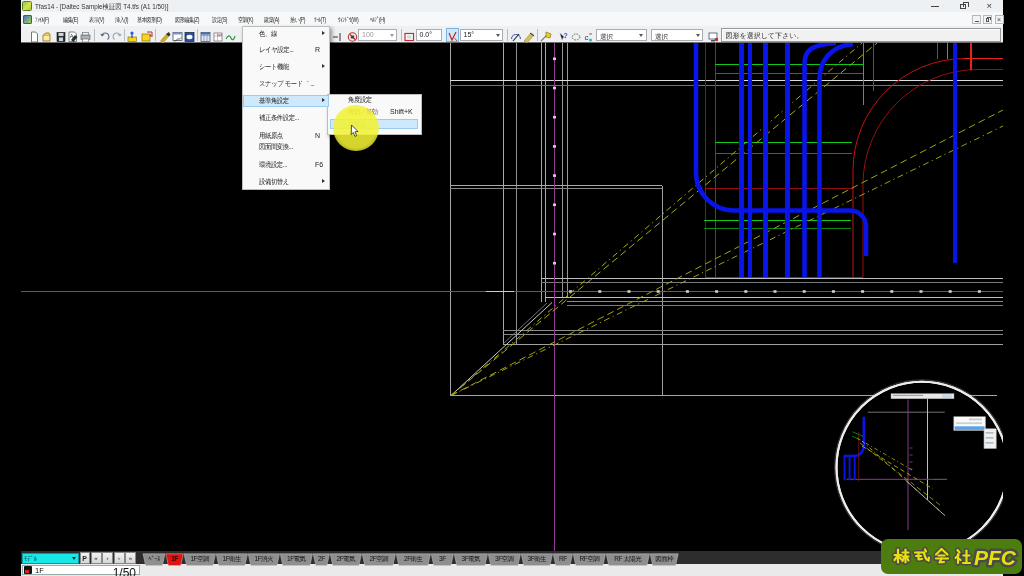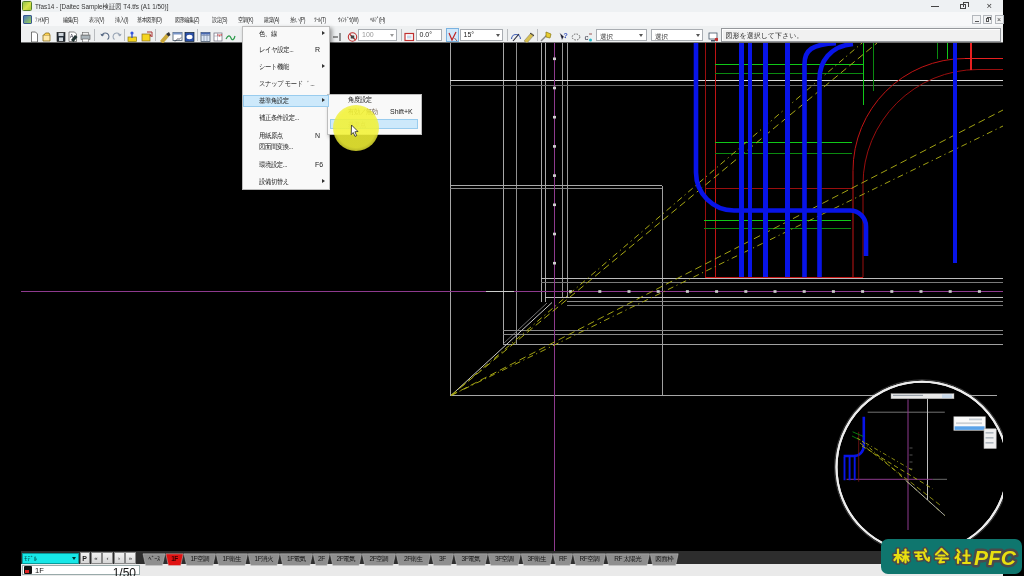--- a/index.html
+++ b/index.html
@@ -378,21 +378,21 @@
 <div class="menu-panel" style="left:327px;top:94px;width:95px;height:41px"></div>
 <div class="abs" style="left:329.5px;top:118.7px;width:88.5px;height:10.7px;background:#cde9fb;border:1px solid #99ccee;z-index:31"></div>
 <div class="mitem" style="left:347.7px;top:94.2px;z-index:32">角度設定</div>
 <div class="mitem" style="left:347.7px;top:106.2px;color:#6a5a4a;z-index:32">有効／無効</div>
 <div class="msc" style="left:390px;top:106.2px;z-index:32">Shift+K</div>
 <div class="mitem" style="left:347.7px;top:119px;color:#98a0a8;z-index:32">基準点</div>
 <div class="abs" style="left:333px;top:104.5px;width:46px;height:46px;border-radius:50%;z-index:40;background:radial-gradient(circle,rgba(242,242,52,0.88) 0 60%,rgba(238,238,48,0.66) 80%,rgba(232,232,46,0.1) 98%)"></div>
 <div class="abs" style="left:349.5px;top:123.5px;z-index:41"><svg width="10" height="14" viewBox="0 0 10 14">
       <path d="M1.5 1l6.5 6.5-3.1 0.3 1.8 3.8-1.7 0.8-1.8-3.9-2 2.2z" fill="#fff" stroke="#222" stroke-width="0.8"></path>
     </svg></div>
-<div class="abs" style="left:881px;top:539px;width:141px;height:35px;background:#0f766e;border-radius:7px;z-index:50">
+<div class="abs" style="left:881px;top:539px;width:141px;height:35px;background:#4d7c0f;border-radius:7px;z-index:50">
 <svg width="141" height="35" viewBox="0 0 141 35">
       <path transform="translate(11,8)" d="M2.5 8 H9.5" fill="none" stroke="#4a4a4a" stroke-width="5.2" stroke-linecap="round" stroke-linejoin="round"></path>
       <path transform="translate(11,8)" d="M6 2.5 V15.5" fill="none" stroke="#4a4a4a" stroke-width="5.2" stroke-linecap="round" stroke-linejoin="round"></path>
       <path transform="translate(11,8)" d="M5.5 9 L2.5 13" fill="none" stroke="#4a4a4a" stroke-width="5.2" stroke-linecap="round" stroke-linejoin="round"></path>
       <path transform="translate(11,8)" d="M6.5 9 L9.5 12.5" fill="none" stroke="#4a4a4a" stroke-width="5.2" stroke-linecap="round" stroke-linejoin="round"></path>
       <path transform="translate(11,8)" d="M10.5 5.5 H16.5" fill="none" stroke="#4a4a4a" stroke-width="5.2" stroke-linecap="round" stroke-linejoin="round"></path>
       <path transform="translate(11,8)" d="M13.5 2.5 V15.5" fill="none" stroke="#4a4a4a" stroke-width="5.2" stroke-linecap="round" stroke-linejoin="round"></path>
       <path transform="translate(11,8)" d="M10.5 9.5 H16.5" fill="none" stroke="#4a4a4a" stroke-width="5.2" stroke-linecap="round" stroke-linejoin="round"></path>
       <path transform="translate(11,8)" d="M12.8 9.5 L10.5 14" fill="none" stroke="#4a4a4a" stroke-width="5.2" stroke-linecap="round" stroke-linejoin="round"></path>
       <path transform="translate(11,8)" d="M14.2 9.5 L16.5 13.5" fill="none" stroke="#4a4a4a" stroke-width="5.2" stroke-linecap="round" stroke-linejoin="round"></path>

